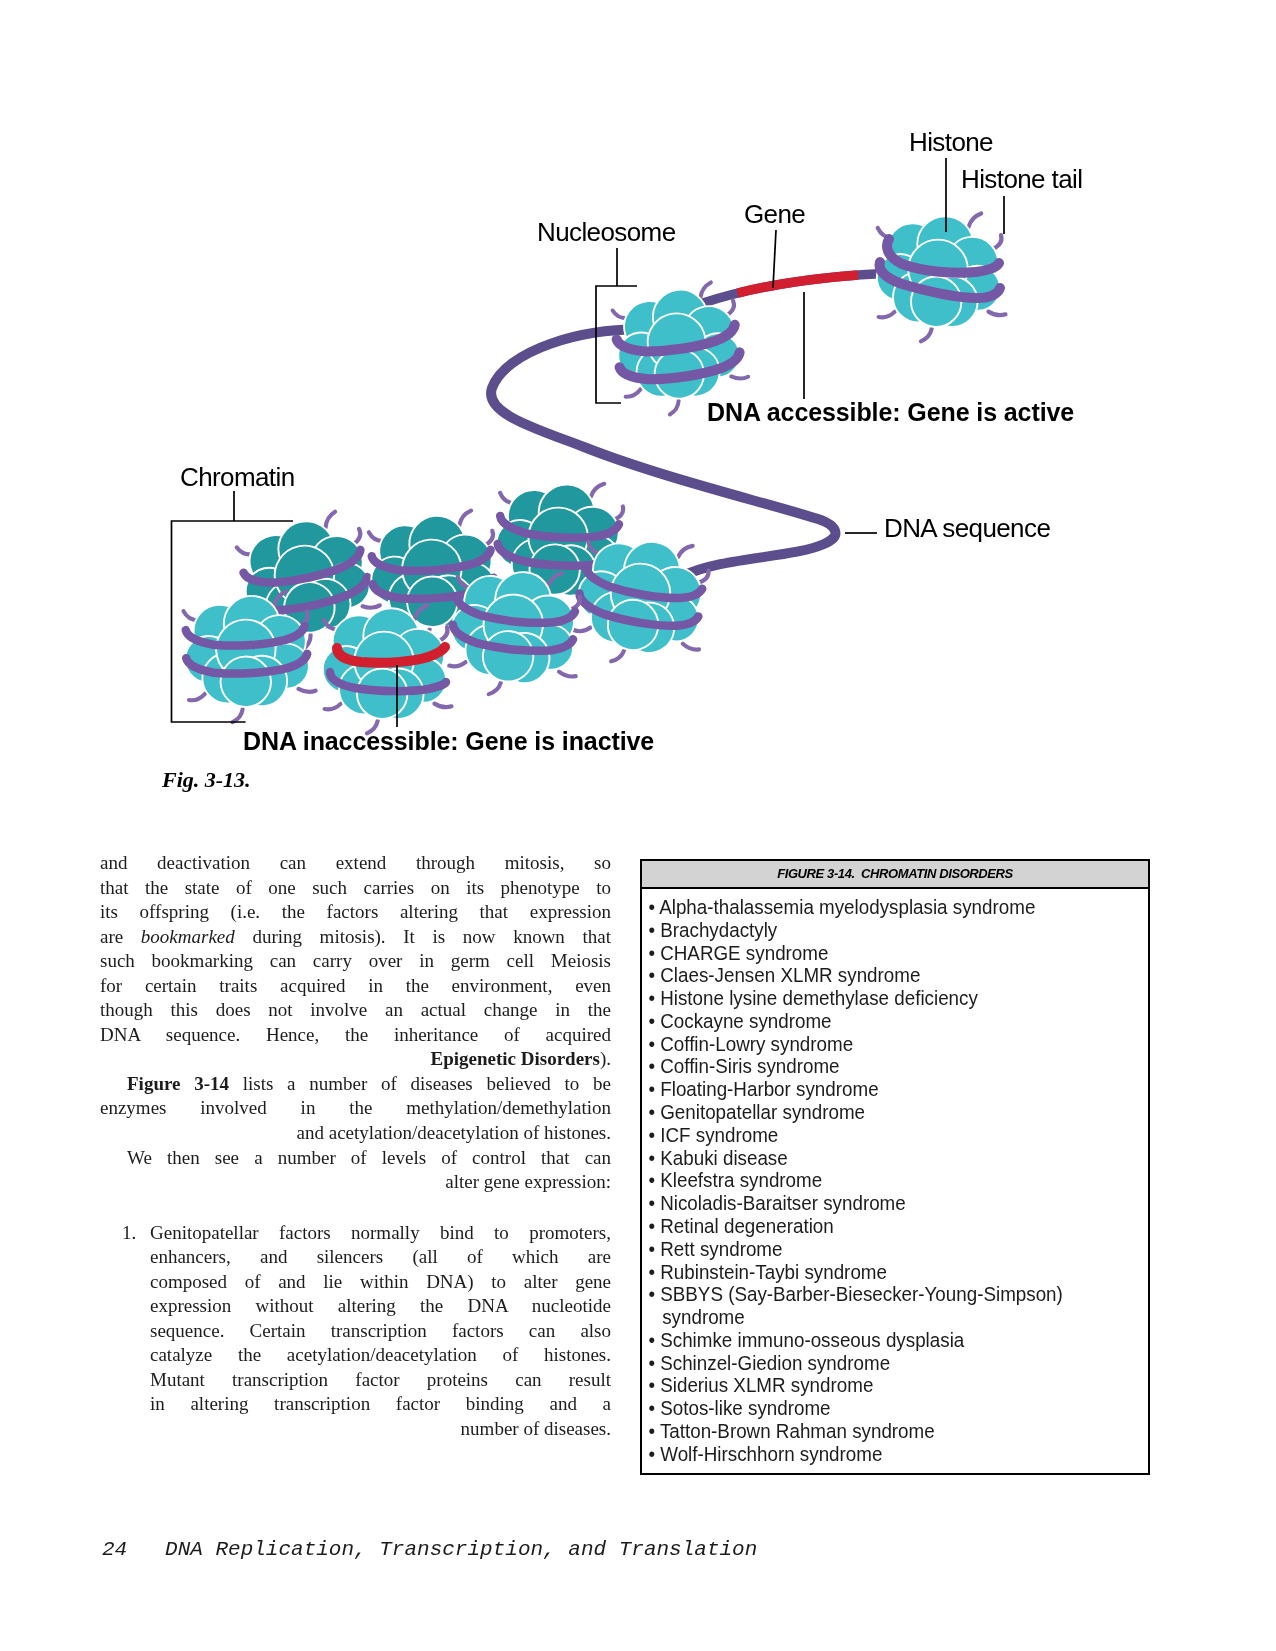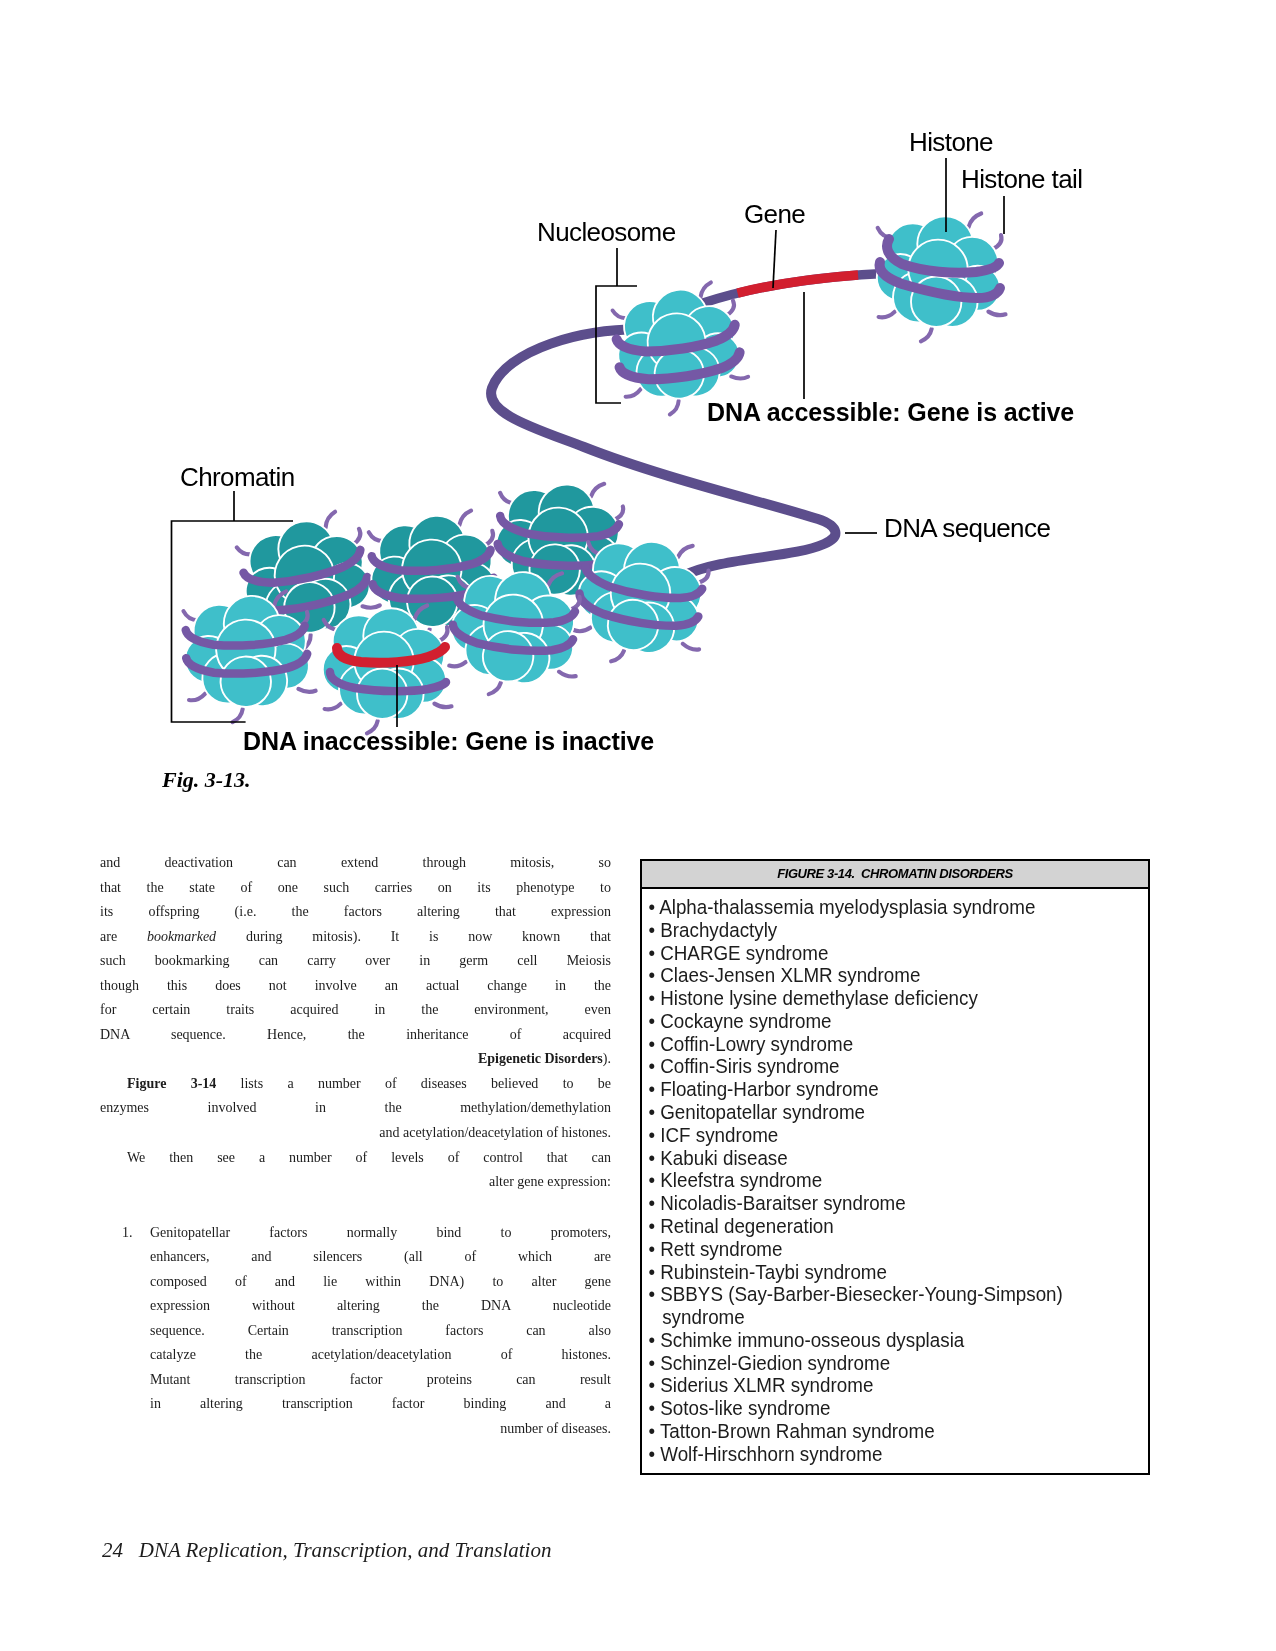--- a/index.html
+++ b/index.html
@@ -1,36 +1,36 @@
 <!DOCTYPE html>
 <html><head>
 <meta charset="utf-8">
 <style>
   html,body{margin:0;padding:0;background:#fff;}
   body{width:1276px;height:1651px;position:relative;overflow:hidden;}
   #fig{position:absolute;left:0;top:0;}
   .flab{font-family:"Liberation Sans",sans-serif;font-size:26px;letter-spacing:-0.6px;fill:#000;}
   .fbold{font-family:"Liberation Sans",sans-serif;font-size:25px;letter-spacing:-0.1px;font-weight:bold;fill:#000;}
   .col1{position:absolute;left:100px;top:851px;width:511px;
-        font-family:"Liberation Serif",serif;font-size:14px;line-height:24.55px;color:#1c1c1c;}
+        font-family:"Liberation Serif",serif;font-size:19px;line-height:24.55px;color:#1c1c1c;}
   .jl{text-align:justify;text-align-last:justify;}
   .lst{text-align:right;}
   .ind{padding-left:27px;}
   .num{position:absolute;left:22px;}
   .itm{margin-top:26px;position:relative;}
   .itxt{margin-left:50px;width:461px;}
   .box{position:absolute;left:640px;top:859px;width:510px;box-sizing:border-box;
        border:2px solid #000;font-family:"Liberation Sans",sans-serif;color:#1c1c1c;}
   .bhead{height:26px;background:#d3d3d3;border-bottom:2px solid #000;
          font-size:13px;letter-spacing:-0.4px;font-weight:bold;font-style:italic;text-align:center;line-height:26px;color:#000;}
   .blist{padding:7px 0 0 7px;font-size:20.5px;line-height:22.78px;height:577px;
          transform:scaleX(0.917);transform-origin:left top;}
   .blist div{white-space:nowrap;}
   .wrapln{padding-left:15px;}
-  .footer{position:absolute;left:102px;top:1538px;font-family:Liberation Serif, serif;
+  .footer{position:absolute;left:102px;top:1538px;font-family:Liberation Mono, monospace;
           font-size:21px;font-style:italic;color:#1c1c1c;}
 </style>
 </head>
 <body>
 <svg id="fig" width="1276" height="830" viewBox="0 0 1276 830" xmlns="http://www.w3.org/2000/svg">
   <defs>
     <g id="nucbody">
       <g stroke="#8468AE" stroke-width="4.6" fill="none" stroke-linecap="round">
         <path d="M -50,-38 q -12,0 -17,-11"></path>
         <path d="M 34,-50 q 3,-11 14,-15"></path>
@@ -126,22 +126,22 @@
   <text class="fbold" x="243" y="750">DNA inaccessible: Gene is inactive</text>
   <text x="162" y="787" font-family="Liberation Serif,serif" font-size="22" font-weight="bold" font-style="italic" fill="#000">Fig. 3-13.</text>
 </svg>
 
 <div class="col1">
   <div class="jl">and deactivation can extend through mitosis, so</div>
   <div class="jl">that the state of one such carries on its phenotype to</div>
   <div class="jl">its offspring (i.e. the factors altering that expression</div>
   <div class="jl">are <i>bookmarked</i> during mitosis). It is now known that</div>
   <div class="jl">such bookmarking can carry over in germ cell Meiosis</div>
+  <div class="jl">for certain traits acquired in the environment, even</div>
   <div class="jl">though this does not involve an actual change in the</div>
-  <div class="jl">for certain traits acquired in the environment, even</div>
   <div class="jl">DNA sequence. Hence, the inheritance of acquired</div>
   <div class="lst"><b>Epigenetic Disorders</b>).</div>
   <div class="jl ind"><b>Figure 3-14</b> lists a number of diseases believed to be</div>
   <div class="jl">enzymes involved in the methylation/demethylation</div>
   <div class="lst">and acetylation/deacetylation of histones.</div>
   <div class="jl ind">We then see a number of levels of control that can</div>
   <div class="lst">alter gene expression:</div>
   <div class="itm">
     <div class="num">1.</div>
     <div class="itxt">

